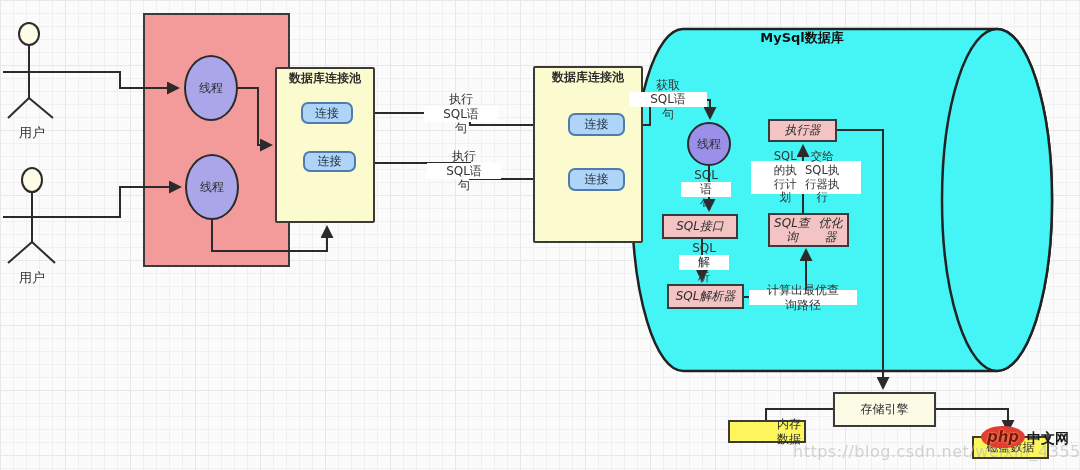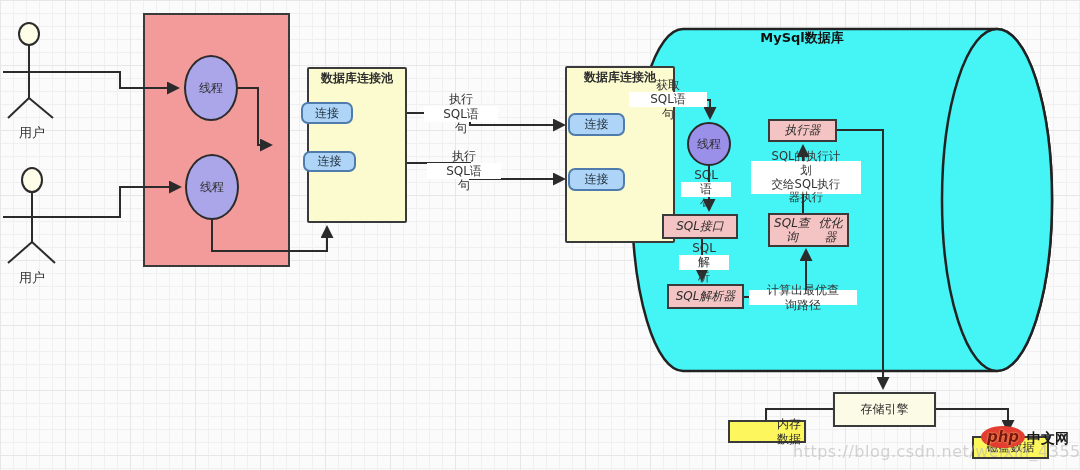--- a/index.html
+++ b/index.html
@@ -12,21 +12,21 @@
       linear-gradient(90deg,#e7e7e7 1px, transparent 1px),
       linear-gradient(#f0f0f0 1px, transparent 1px),
       linear-gradient(90deg,#f0f0f0 1px, transparent 1px);
     background-size:65px 65px,65px 65px,13px 13px,13px 13px;
   }
   #wires{position:absolute;left:0;top:0;z-index:1;}
   .abs{position:absolute;box-sizing:border-box;}
   .node{z-index:2;display:flex;align-items:center;justify-content:center;
         text-align:center;color:#2d2d2d;font-size:12px;line-height:1.2;}
   .pool{background:#fbfbcf;border:2px solid #3a3a3a;border-radius:2px;
-        justify-content:flex-start;align-items:flex-start;margin-left:32px;}
+        justify-content:flex-start;align-items:flex-start;}
   .pool-title{width:100%;text-align:center;font-weight:bold;font-size:12px;
         color:#2d2d2d;padding-top:2px;}
   .btn{background:#aed4f7;border:2px solid #4f7cac;border-radius:7px;
         font-size:12px;color:#22303c;}
   .ellipse{background:#aba6ea;border:2px solid #2b2b2b;border-radius:50%;}
   .circle{background:#9a90ea;border:2px solid #2b2b2b;border-radius:50%;}
   .pbox{background:#f4c3c3;border:2px solid #3a3a3a;font-style:italic;}
   .ylabel{background:#ffffff;color:#333;font-size:12px;padding:0 18px;}
   .engine{background:#fbfbe6;border:2px solid #3a3a3a;}
   .store{background:#fdf75d;border:2px solid #3a3a3a;font-size:12px;}
@@ -110,21 +110,21 @@
   </div>
   <div class="abs node btn" style="left:568px;top:113px;width:57px;height:23px;">连接</div>
   <div class="abs node btn" style="left:568px;top:168px;width:57px;height:23px;">连接</div>
 
   <div class="abs node ylabel" style="left:424px;top:106px;width:74px;height:16px;">执行SQL语句</div>
   <div class="abs node ylabel" style="left:427px;top:163px;width:74px;height:16px;">执行SQL语句</div>
   <div class="abs node ylabel" style="left:629px;top:92px;width:78px;height:15px;">获取SQL语句</div>
   <div class="abs node ylabel" style="left:681px;top:182px;width:50px;height:15px;">SQL语句</div>
   <div class="abs node ylabel" style="left:679px;top:255px;width:50px;height:15px;">SQL解析</div>
   <div class="abs node ylabel" style="left:749px;top:290px;width:108px;height:15px;">计算出最优查询路径</div>
-  <div class="abs node ylabel" style="left:751px;top:161px;width:110px;height:33px;flex-direction:column;font-size:11.5px;">
+  <div class="abs node ylabel" style="left:751px;top:161px;width:110px;height:33px;flex-direction:row;font-size:11.5px;">
     <span>SQL的执行计划</span>
     <span>交给SQL执行器执行</span>
   </div>
 
   <div class="abs big-title" style="left:752px;top:29px;width:100px;">MySql数据库</div>
   <div class="abs node circle" style="left:687px;top:122px;width:44px;height:44px;">线程</div>
   <div class="abs node pbox" style="left:662px;top:214px;width:76px;height:25px;">SQL接口</div>
   <div class="abs node pbox" style="left:667px;top:284px;width:77px;height:25px;">SQL解析器</div>
   <div class="abs node pbox" style="left:768px;top:213px;width:81px;height:34px;flex-direction:row;">
     <span>SQL查询</span>

